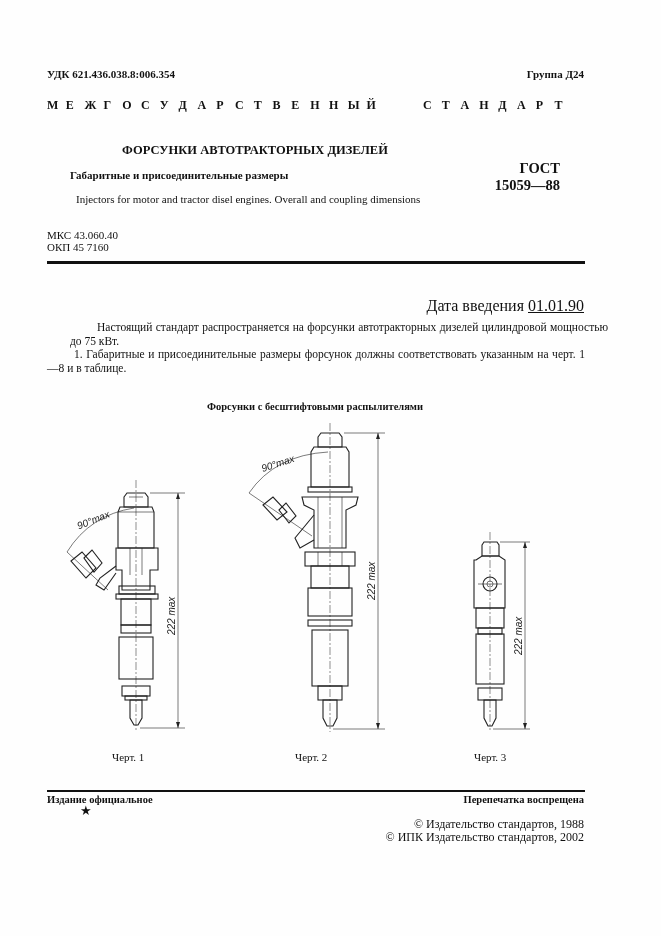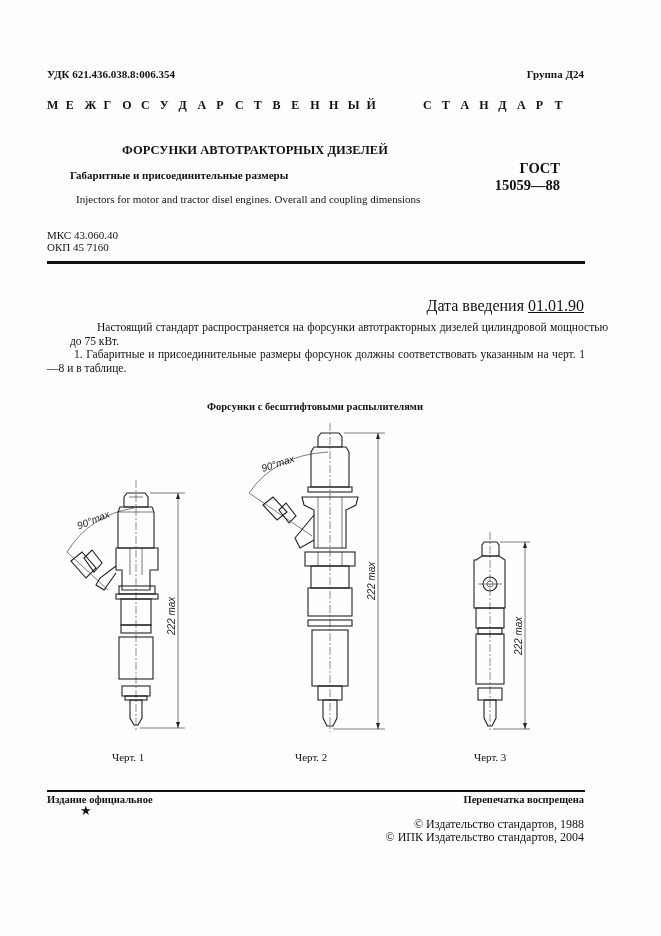--- a/index.html
+++ b/index.html
@@ -166,13 +166,13 @@
 
 <div class="abs caption" style="left:112px;">Черт. 1</div>
 <div class="abs caption" style="left:295px;">Черт. 2</div>
 <div class="abs caption" style="left:474px;">Черт. 3</div>
 
 <div class="abs rule-bottom"></div>
 <div class="abs edition">Издание официальное</div>
 <div class="abs star">★</div>
 <div class="abs reprint">Перепечатка воспрещена</div>
 <div class="abs copy copy1">© Издательство стандартов, 1988</div>
-<div class="abs copy copy2">© ИПК Издательство стандартов, 2004</div>
+<div class="abs copy copy2">© ИПК Издательство стандартов, 2002</div>
 
 </body></html>

